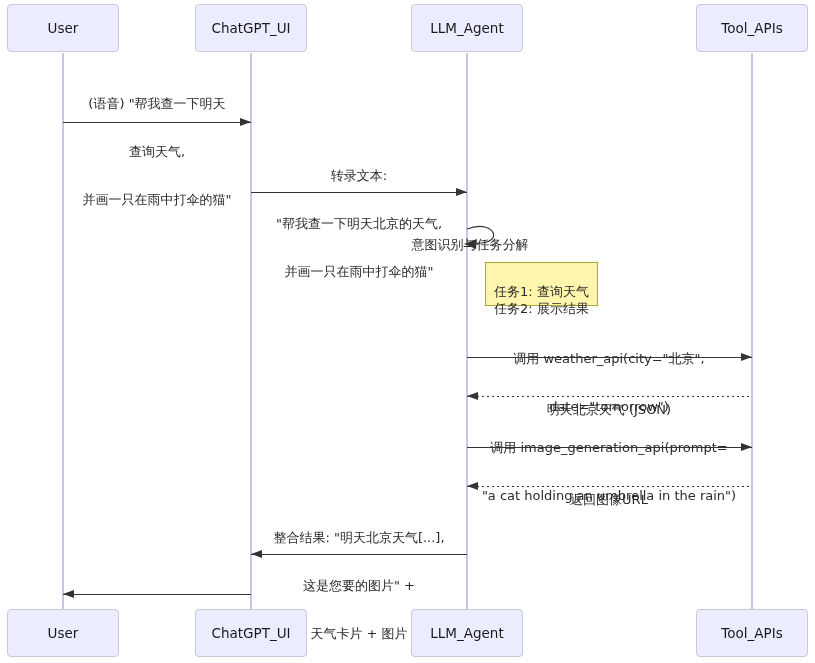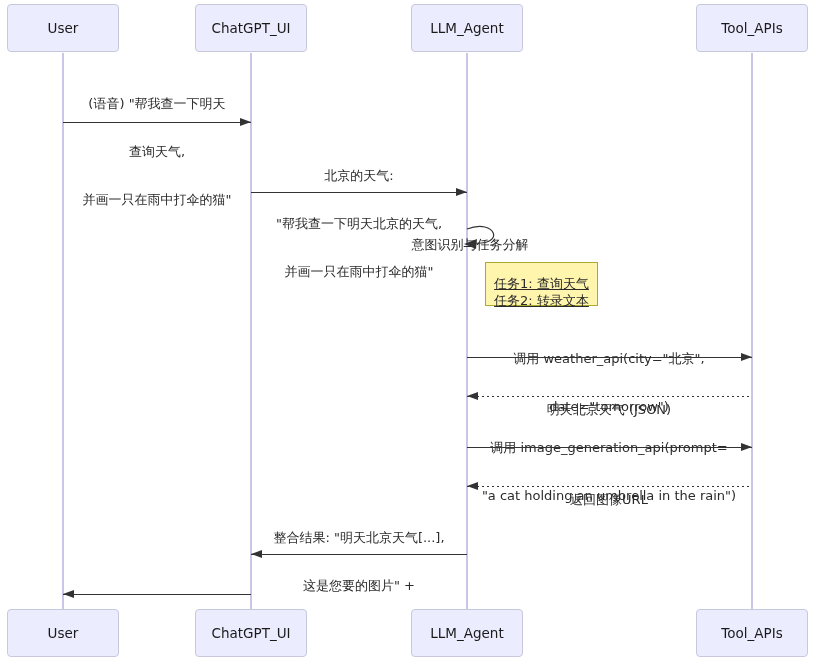--- a/index.html
+++ b/index.html
@@ -25,21 +25,21 @@
   }
   .arrow{position:absolute; height:1px; background:var(--line);}
   .arrow.dashed{
     background:repeating-linear-gradient(90deg, var(--line) 0, var(--line) 2px, transparent 2px, transparent 5px);
   }
   .head{position:absolute; width:0; height:0; border-top:4px solid transparent; border-bottom:4px solid transparent;}
   .head.right{border-left:11px solid var(--line);}
   .head.left{border-right:11px solid var(--line);}
   .note{
     position:absolute; background:var(--note-fill); border:1px solid var(--note-border);
-    box-sizing:border-box; text-align:center; font-size:13px; line-height:17px; padding-top:12px;text-decoration:underline;
+    box-sizing:border-box; text-align:center; font-size:13px; line-height:17px; padding-top:20px;
   }
   .selfloop{position:absolute;}
 </style>
 </head>
 <body>
 
 <div class="diagram">
 
   <div class="lifeline" style="left:62px"></div>
   <div class="lifeline" style="left:250px"></div>
@@ -74,38 +74,38 @@
 
   <div class="msg-text" style="left:157px; top:64px">
     <div>(语音) "帮我查一下明天</div>
     <div>查询天气,</div>
     <div>并画一只在雨中打伞的猫"</div>
   </div>
   <div class="arrow" style="left:63px; top:122px; width:188px"></div>
   <div class="head right" style="left:240px; top:118px"></div>
 
   <div class="msg-text" style="left:359px; top:136px">
-    <div>北京的天气:</div>
+    <div>转录文本:</div>
     <div>"帮我查一下明天北京的天气,</div>
     <div>并画一只在雨中打伞的猫"</div>
   </div>
   <div class="arrow" style="left:251px; top:192px; width:216px"></div>
   <div class="head right" style="left:456px; top:188px"></div>
 
   <div class="msg-text" style="left:470px; top:205px">
     <div>意图识别与任务分解</div>
   </div>
   <svg class="selfloop" style="left:460px; top:221px" width="52" height="32" viewBox="0 0 52 32">
     <path d="M7,8 C36,-3 46,25 13,22" fill="none" stroke="#333333" stroke-width="1.2"></path>
     <polygon points="4,23 17,18 16,28" fill="#333333"></polygon>
   </svg>
 
   <div class="note" style="left:485px; top:262px; width:113px; height:44px">
     <div>任务1: 查询天气</div>
-    <div>任务2: 转录文本</div>
+    <div>任务2: 展示结果</div>
   </div>
 
   <div class="msg-text" style="left:609px; top:319px">
     <div>调用 weather_api(city="北京",</div>
     <div>date="tomorrow")</div>
   </div>
   <div class="arrow" style="left:467px; top:357px; width:285px"></div>
   <div class="head right" style="left:741px; top:353px"></div>
 
   <div class="msg-text" style="left:609px; top:370px">
@@ -123,20 +123,21 @@
 
   <div class="msg-text" style="left:609px; top:460px">
     <div>返回图像URL</div>
   </div>
   <div class="arrow dashed" style="left:467px; top:486px; width:285px"></div>
   <div class="head left" style="left:467px; top:482px"></div>
 
   <div class="msg-text" style="left:359px; top:498px">
     <div>整合结果: "明天北京天气[...],</div>
     <div>这是您要的图片" +</div>
+    <div>天气卡片 + 图片</div>
   </div>
   <div class="arrow" style="left:251px; top:554px; width:216px"></div>
   <div class="head left" style="left:251px; top:550px"></div>
 
   <div class="arrow" style="left:63px; top:594px; width:188px"></div>
   <div class="head left" style="left:63px; top:590px"></div>
 
 </div>
 
 </body></html>

